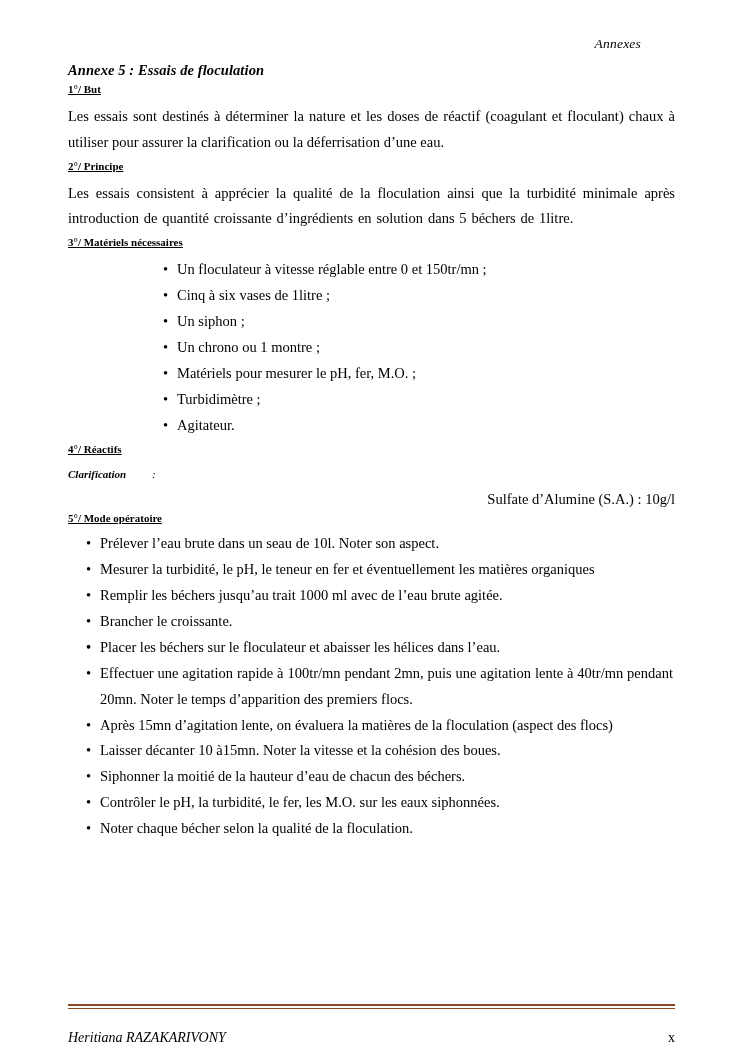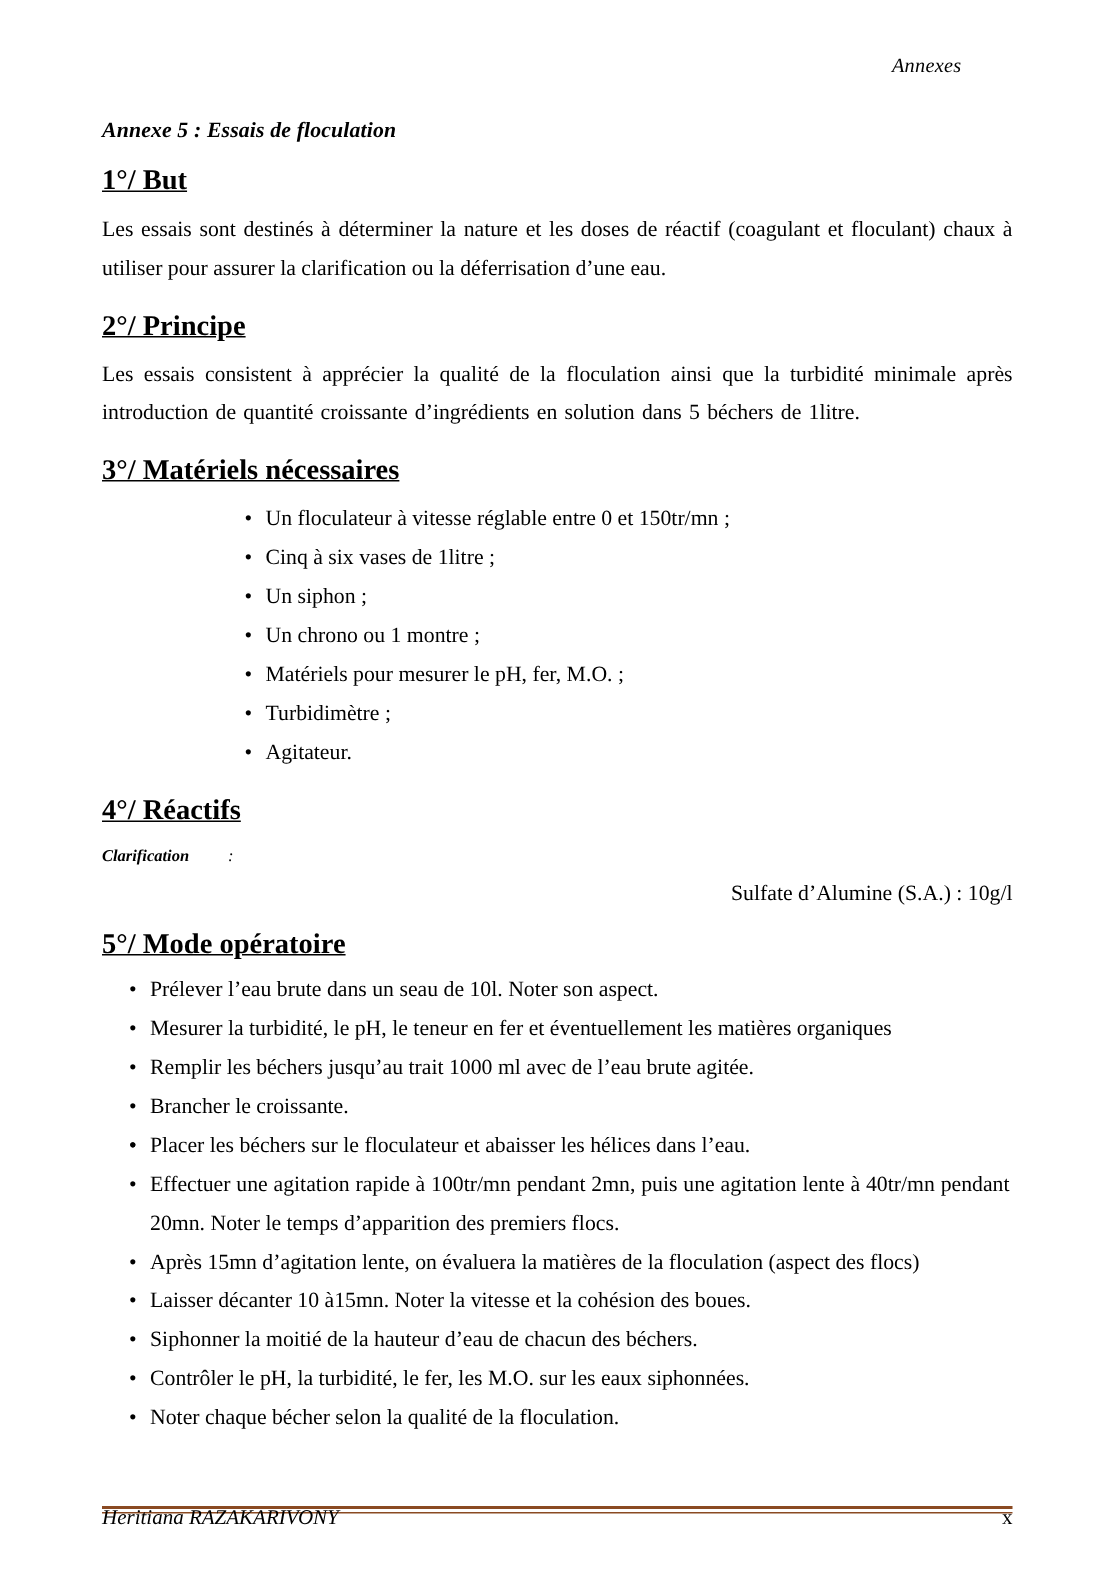--- a/index.html
+++ b/index.html
@@ -28,28 +28,28 @@
     font-style: italic;
     font-size: 13.5px;
     padding-right: 34px;
     padding-top: 6px;
     letter-spacing: 0.2px;
   }
   .doc-title {
     font-style: italic;
     font-weight: bold;
     font-size: 14.5px;
-    margin-top: 27px;
+    margin-top: 10px;
     letter-spacing: 0.1px;
   }
   .sec-head {
     font-weight: bold;
-    font-size: 19px;
+    font-size: 11px;
     text-decoration: underline;
-    margin-top: 14px;
+    margin-top: 4px;
   }
   .para {
     font-size: 14.5px;
     text-align: justify;
     line-height: 1.78;
     margin-top: 9px;
   }
   .para.spread {
     word-spacing: 1.2px;
   }
@@ -106,21 +106,21 @@
     border-top: 2.2px solid #8a4a22;
     margin-bottom: 1.6px;
   }
   .rule-bot {
     border-top: 1px solid #8a4a22;
   }
   .footer {
     position: absolute;
     left: 68px;
     right: 70px;
-    bottom: 32px;
+    bottom: 7px;
     display: flex;
     justify-content: space-between;
     align-items: baseline;
     font-size: 14px;
   }
   .footer-name {
     font-style: italic;
   }
   .footer-page {
     font-style: normal;

